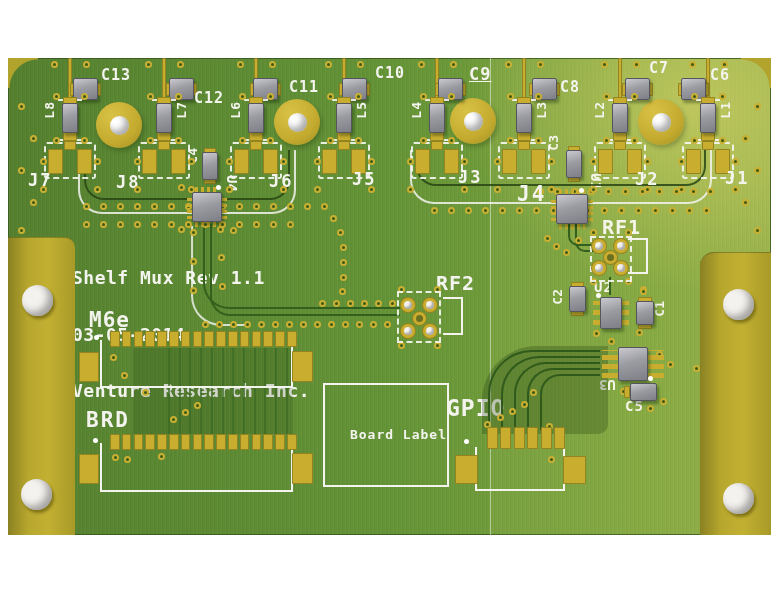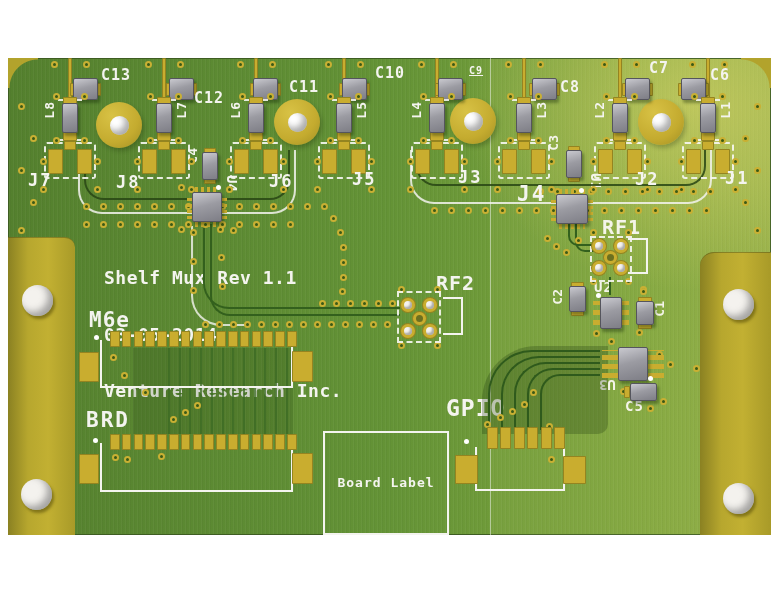--- a/index.html
+++ b/index.html
@@ -9,23 +9,23 @@
   .silk{position:absolute;color:#f4f4ef;font-family:"DejaVu Sans Mono",monospace;
         font-weight:bold;white-space:pre;line-height:1.05;}
   .vcw{writing-mode:vertical-rl;}
   .vccw{writing-mode:vertical-rl;transform:rotate(180deg);}
   #board-base{left:8px;top:58px;width:763px;height:477px;border:1px solid #3e5d22;box-sizing:border-box;
     background:
       radial-gradient(ellipse 340px 270px at 90% 10%, rgba(228,218,110,0.55), rgba(228,218,110,0) 68%),
       repeating-linear-gradient(90deg, rgba(255,255,255,0.035) 0 1px, rgba(0,0,0,0.028) 1px 2px, rgba(0,0,0,0) 2px 4px),
       linear-gradient(90deg,#54802e 0%,#5d8b33 30%,#649336 50%,#719c3a 66%,#80a53e 84%,#8fac45 100%);}
   #board-label-box{left:323px;top:383px;width:122px;height:100px;border:2px solid #f4f4ef;
-    display:flex;align-items:center;justify-content:center;margin-top:48px;}
+    display:flex;align-items:center;justify-content:flex-end;}
   #title-block{left:72px;top:231px;font-size:18px;letter-spacing:.5px;}
-  #title-block div{height:19px;margin-left:32px;}
+  #title-block div{height:19px;}
 </style>
 </head>
 <body>
 
 <div id="stage">
 
   <div class="abs" id="board-base"></div>
 
   <div class="silk" id="title-block">
     <div>Shelf Mux Rev 1.1</div>
@@ -369,21 +369,21 @@
     <div style="position: absolute; left: 438px; top: 78px; width: 25px; height: 22px; background: linear-gradient(165deg, rgb(201, 201, 207) 0%, rgb(155, 155, 162) 45%, rgb(126, 126, 134) 100%); border: 1px solid rgb(85, 85, 93); box-sizing: border-box; border-radius: 2px; box-shadow: rgba(10, 30, 0, 0.35) 2px 3px 3px;"></div>
     <div style="position: absolute; left: 425px; top: 99px; width: 24px; height: 42px; border-top: 2px solid rgba(244, 244, 239, 0.9); border-bottom: 2px solid rgba(244, 244, 239, 0.9); box-sizing: border-box;"></div>
     <div style="position: absolute; left: 430px; top: 97px; width: 14px; height: 9px; background: rgb(201, 173, 47); border: 1px solid rgba(70, 70, 10, 0.4); box-sizing: border-box; border-radius: 1px;"></div>
     <div style="position: absolute; left: 430px; top: 132px; width: 14px; height: 9px; background: rgb(201, 173, 47); border: 1px solid rgba(70, 70, 10, 0.4); box-sizing: border-box; border-radius: 1px;"></div>
     <div style="position: absolute; left: 429px; top: 103px; width: 16px; height: 30px; background: linear-gradient(165deg, rgb(201, 201, 207) 0%, rgb(155, 155, 162) 45%, rgb(126, 126, 134) 100%); border: 1px solid rgb(85, 85, 93); box-sizing: border-box; border-radius: 2px; box-shadow: rgba(10, 30, 0, 0.35) 2px 3px 3px;"></div>
     <div style="position: absolute; left: 411px; top: 142px; width: 52px; height: 37px; border: 2px dashed rgba(248, 248, 243, 0.9); box-sizing: border-box; border-radius: 3px;"></div>
     <div style="position: absolute; left: 415px; top: 149px; width: 15px; height: 25px; background: rgb(201, 173, 47); border: 1px solid rgba(70, 70, 10, 0.4); box-sizing: border-box; border-radius: 1px;"></div>
     <div style="position: absolute; left: 444px; top: 149px; width: 15px; height: 25px; background: rgb(201, 173, 47); border: 1px solid rgba(70, 70, 10, 0.4); box-sizing: border-box; border-radius: 1px;"></div>
     <div style="position: absolute; left: 431px; top: 141px; width: 12px; height: 9px; background: rgb(201, 173, 47); border: 1px solid rgba(70, 70, 10, 0.4); box-sizing: border-box; border-radius: 1px;"></div>
     <div class="silk " style="position: absolute; left: 458px; top: 169px; font-size: 17px; letter-spacing: 2px;">J3</div>
-    <div class="silk " style="position: absolute; left: 469px; top: 66px; font-size: 10px; letter-spacing: 1px; text-decoration: underline;">C9</div>
+    <div class="silk " style="position: absolute; left: 469px; top: 66px; font-size: 17px; letter-spacing: 1px; text-decoration: underline;">C9</div>
     <div class="silk vccw" style="position: absolute; left: 410px; top: 101px; font-size: 13px; letter-spacing: 1px;">L4</div>
     <div style="position: absolute; left: 417.5px; top: 60.5px; width: 7px; height: 7px; border-radius: 50%; background: rgb(58, 90, 23); border: 2px solid rgb(201, 176, 51); box-sizing: border-box;"></div>
     <div style="position: absolute; left: 449.5px; top: 60.5px; width: 7px; height: 7px; border-radius: 50%; background: rgb(58, 90, 23); border: 2px solid rgb(201, 176, 51); box-sizing: border-box;"></div>
     <div style="position: absolute; left: 419.5px; top: 92.5px; width: 7px; height: 7px; border-radius: 50%; background: rgb(58, 90, 23); border: 2px solid rgb(201, 176, 51); box-sizing: border-box;"></div>
     <div style="position: absolute; left: 447.5px; top: 92.5px; width: 7px; height: 7px; border-radius: 50%; background: rgb(58, 90, 23); border: 2px solid rgb(201, 176, 51); box-sizing: border-box;"></div>
     <div style="position: absolute; left: 419.5px; top: 136.5px; width: 7px; height: 7px; border-radius: 50%; background: rgb(58, 90, 23); border: 2px solid rgb(201, 176, 51); box-sizing: border-box;"></div>
     <div style="position: absolute; left: 447.5px; top: 136.5px; width: 7px; height: 7px; border-radius: 50%; background: rgb(58, 90, 23); border: 2px solid rgb(201, 176, 51); box-sizing: border-box;"></div>
     <div style="position: absolute; left: 406.5px; top: 157.5px; width: 7px; height: 7px; border-radius: 50%; background: rgb(58, 90, 23); border: 2px solid rgb(201, 176, 51); box-sizing: border-box;"></div>
     <div style="position: absolute; left: 460.5px; top: 157.5px; width: 7px; height: 7px; border-radius: 50%; background: rgb(58, 90, 23); border: 2px solid rgb(201, 176, 51); box-sizing: border-box;"></div>
     <div style="position: absolute; left: 406.5px; top: 185.5px; width: 7px; height: 7px; border-radius: 50%; background: rgb(58, 90, 23); border: 2px solid rgb(201, 176, 51); box-sizing: border-box;"></div>

